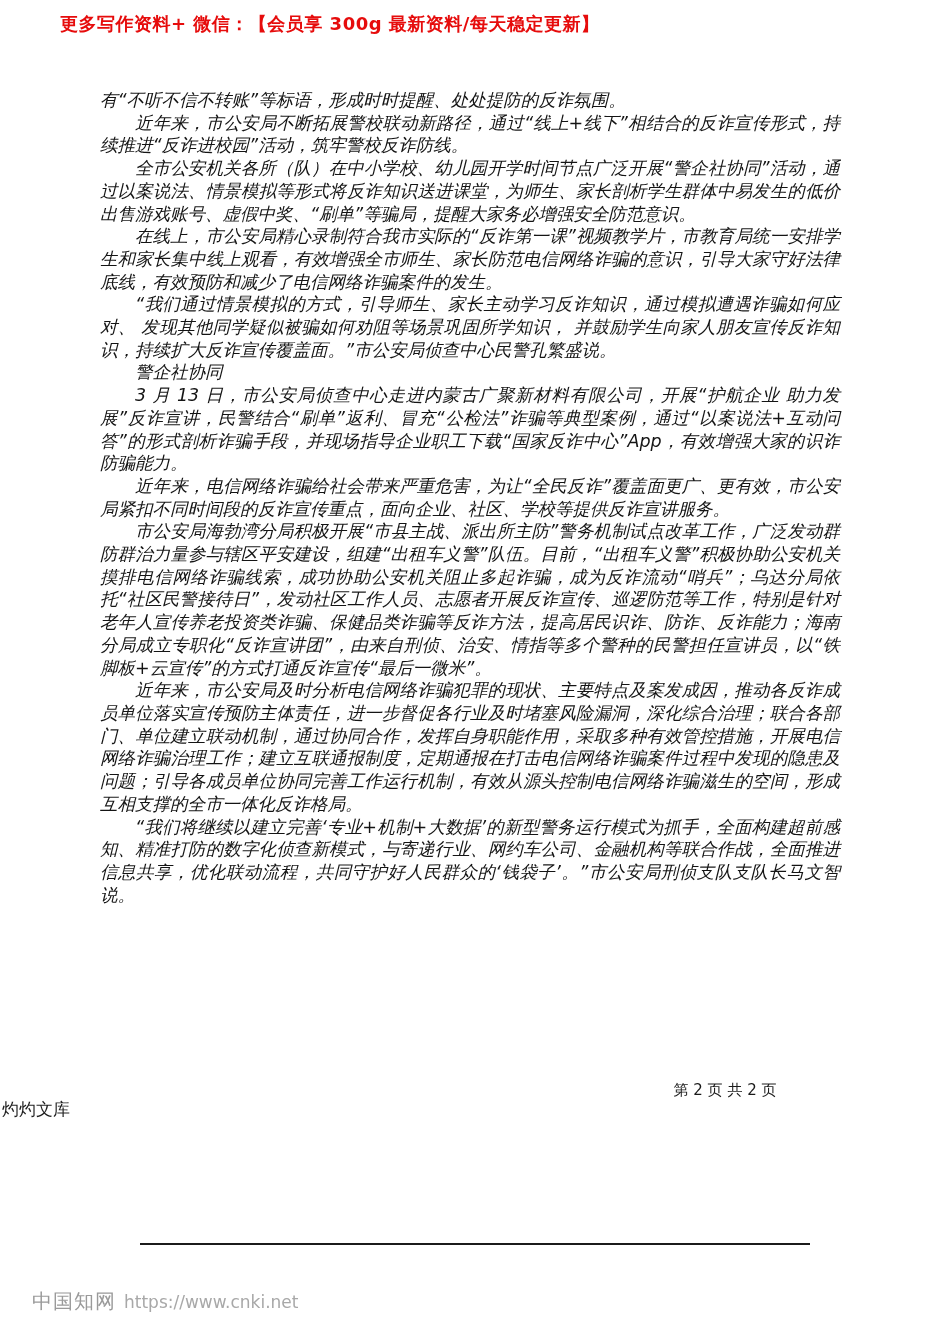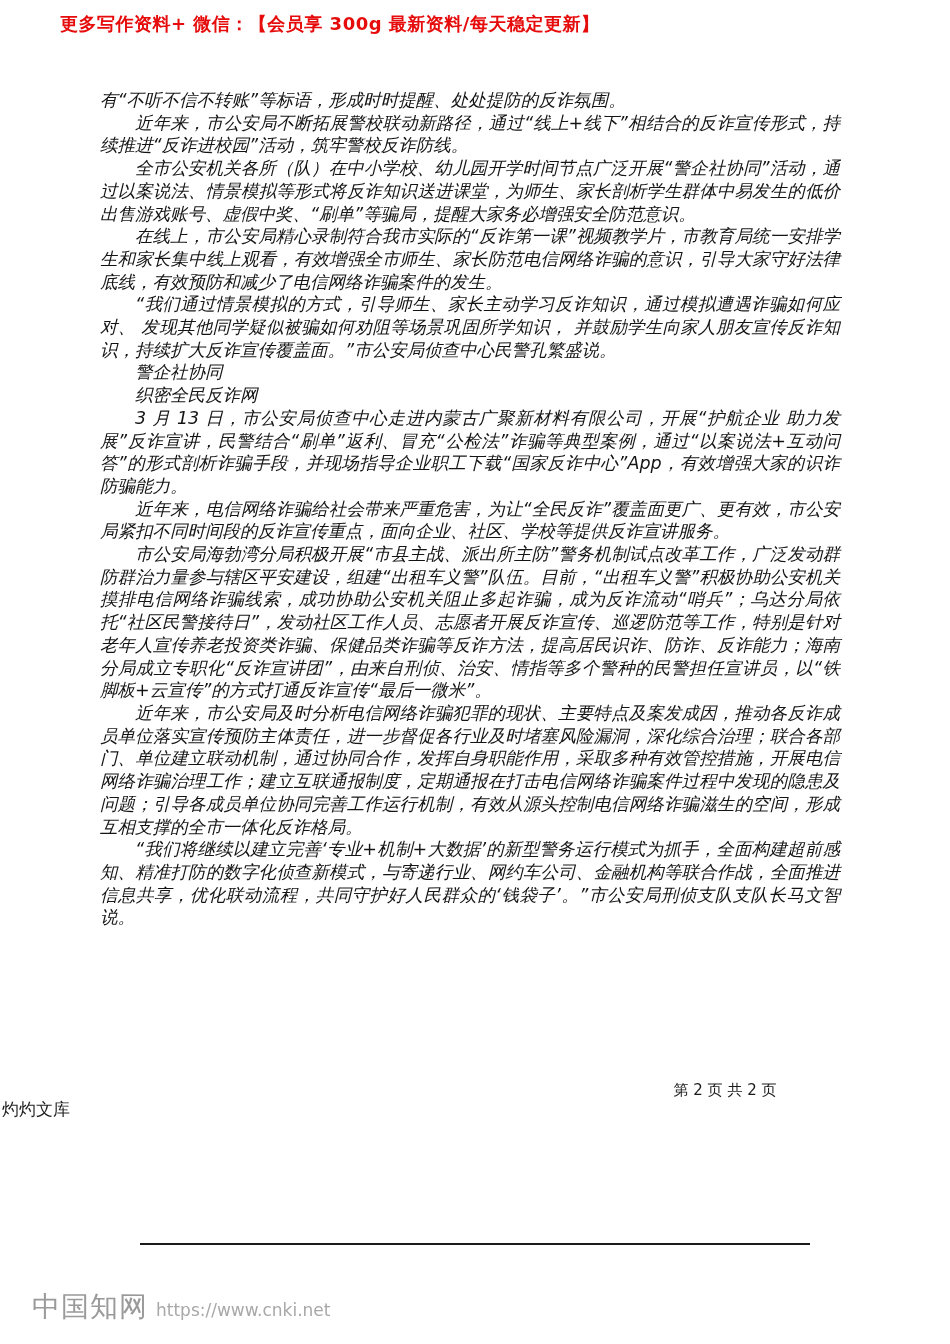--- a/index.html
+++ b/index.html
@@ -77,21 +77,21 @@
   }
   
   .cnki-footer {
     position: absolute;
     left: 32px;
     top: 1288px;
     display: flex;
     align-items: baseline;
   }
   .cnki-brand {
-    font-size: 28px;
+    font-size: 20px;
     color: #9a9a9a;
     letter-spacing: 1px;
   }
   .cnki-url {
     margin-left: 8px;
     font-size: 17px;
     color: #a8a8a8;
     text-decoration: none;
   }
 </style>
@@ -104,21 +104,20 @@
     <span>更多写作资料+ 微信：【会员享 300g 最新资料/每天稳定更新】</span>
   </div>
 
   <div class="doc-body" id="doc-body">
       <p class="para flush">有“不听不信不转账”等标语，形成时时提醒、处处提防的反诈氛围。</p>
       <p class="para">近年来，市公安局不断拓展警校联动新路径，通过“线上+线下”相结合的反诈宣传形式，持续推进“反诈进校园”活动，筑牢警校反诈防线。</p>
       <p class="para">全市公安机关各所（队）在中小学校、幼儿园开学时间节点广泛开展“警企社协同”活动，通过以案说法、情景模拟等形式将反诈知识送进课堂，为师生、家长剖析学生群体中易发生的低价出售游戏账号、虚假中奖、“刷单”等骗局，提醒大家务必增强安全防范意识。</p>
       <p class="para">在线上，市公安局精心录制符合我市实际的“反诈第一课”视频教学片，市教育局统一安排学生和家长集中线上观看，有效增强全市师生、家长防范电信网络诈骗的意识，引导大家守好法律底线，有效预防和减少了电信网络诈骗案件的发生。</p>
       <p class="para">“我们通过情景模拟的方式，引导师生、家长主动学习反诈知识，通过模拟遭遇诈骗如何应对、 发现其他同学疑似被骗如何劝阻等场景巩固所学知识， 并鼓励学生向家人朋友宣传反诈知识，持续扩大反诈宣传覆盖面。”市公安局侦查中心民警孔繁盛说。</p>
       <p class="para">警企社协同</p>
-      <p class="para">织密全民反诈网</p>
       <p class="para">3 月 13 日，市公安局侦查中心走进内蒙古广聚新材料有限公司，开展“护航企业 助力发展”反诈宣讲，民警结合“刷单”返利、冒充“公检法”诈骗等典型案例，通过“以案说法+互动问答”的形式剖析诈骗手段，并现场指导企业职工下载“国家反诈中心”App，有效增强大家的识诈防骗能力。</p>
       <p class="para">近年来，电信网络诈骗给社会带来严重危害，为让“全民反诈”覆盖面更广、更有效，市公安局紧扣不同时间段的反诈宣传重点，面向企业、社区、学校等提供反诈宣讲服务。</p>
       <p class="para">市公安局海勃湾分局积极开展“市县主战、派出所主防”警务机制试点改革工作，广泛发动群防群治力量参与辖区平安建设，组建“出租车义警”队伍。目前，“出租车义警”积极协助公安机关摸排电信网络诈骗线索，成功协助公安机关阻止多起诈骗，成为反诈流动“哨兵”；乌达分局依托“社区民警接待日”，发动社区工作人员、志愿者开展反诈宣传、巡逻防范等工作，特别是针对老年人宣传养老投资类诈骗、保健品类诈骗等反诈方法，提高居民识诈、防诈、反诈能力；海南分局成立专职化“反诈宣讲团”，由来自刑侦、治安、情指等多个警种的民警担任宣讲员，以“铁脚板+云宣传”的方式打通反诈宣传“最后一微米”。</p>
       <p class="para">近年来，市公安局及时分析电信网络诈骗犯罪的现状、主要特点及案发成因，推动各反诈成员单位落实宣传预防主体责任，进一步督促各行业及时堵塞风险漏洞，深化综合治理；联合各部门、单位建立联动机制，通过协同合作，发挥自身职能作用，采取多种有效管控措施，开展电信网络诈骗治理工作；建立互联通报制度，定期通报在打击电信网络诈骗案件过程中发现的隐患及问题；引导各成员单位协同完善工作运行机制，有效从源头控制电信网络诈骗滋生的空间，形成互相支撑的全市一体化反诈格局。</p>
       <p class="para">“我们将继续以建立完善‘专业+机制+大数据’的新型警务运行模式为抓手，全面构建超前感知、精准打防的数字化侦查新模式，与寄递行业、网约车公司、金融机构等联合作战，全面推进信息共享，优化联动流程，共同守护好人民群众的‘钱袋子’。”市公安局刑侦支队支队长马文智说。</p>
     </div>
 
   <div class="page-number">第 2 页 共 2 页</div>
 
   <div class="watermark">灼灼文库</div>

